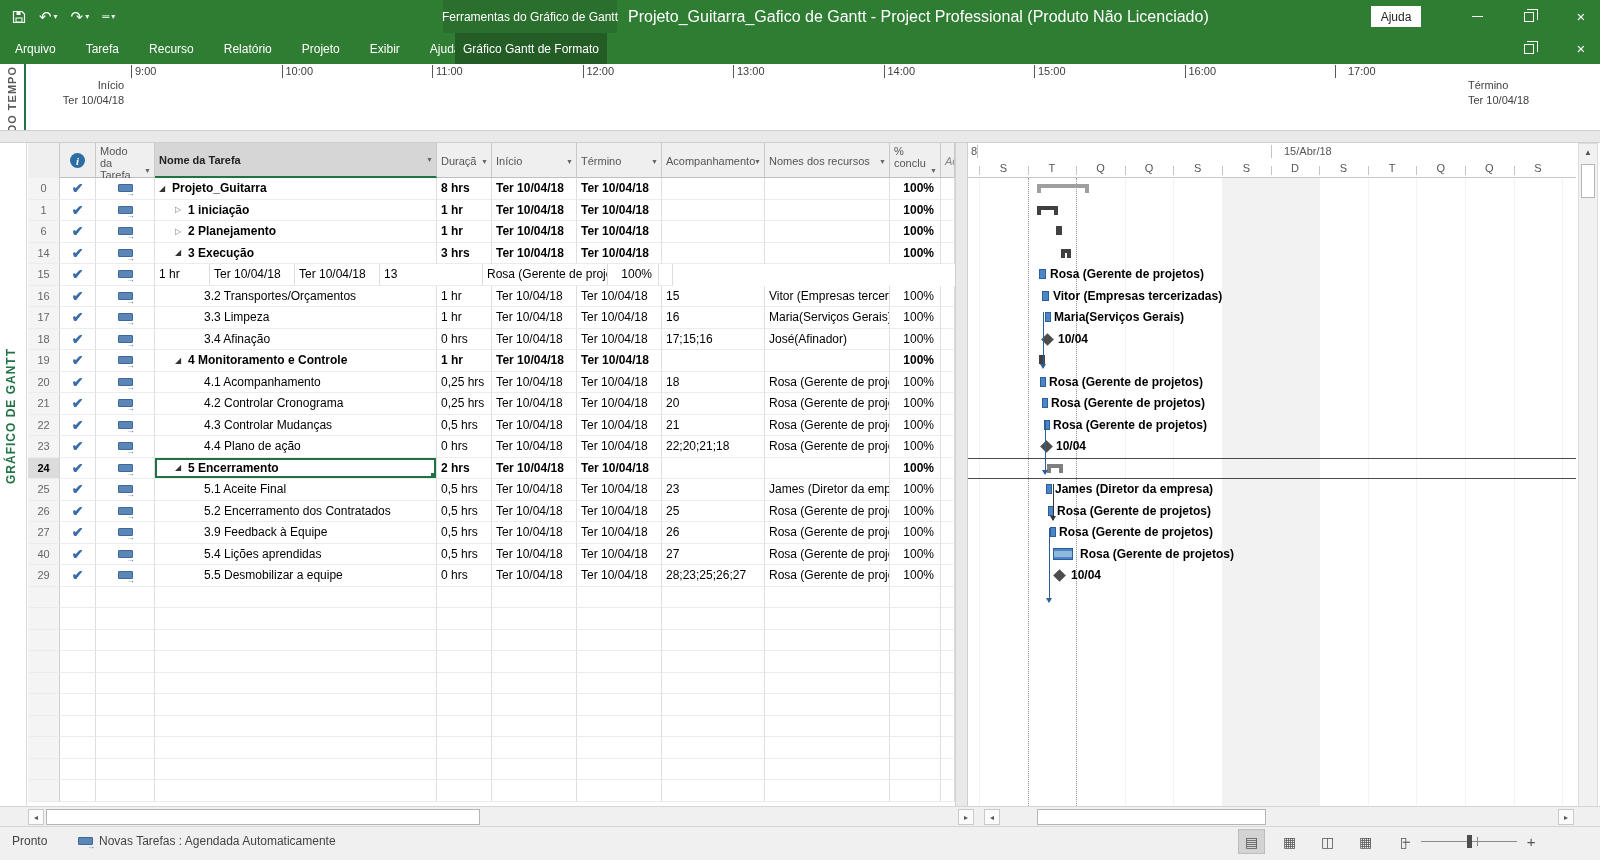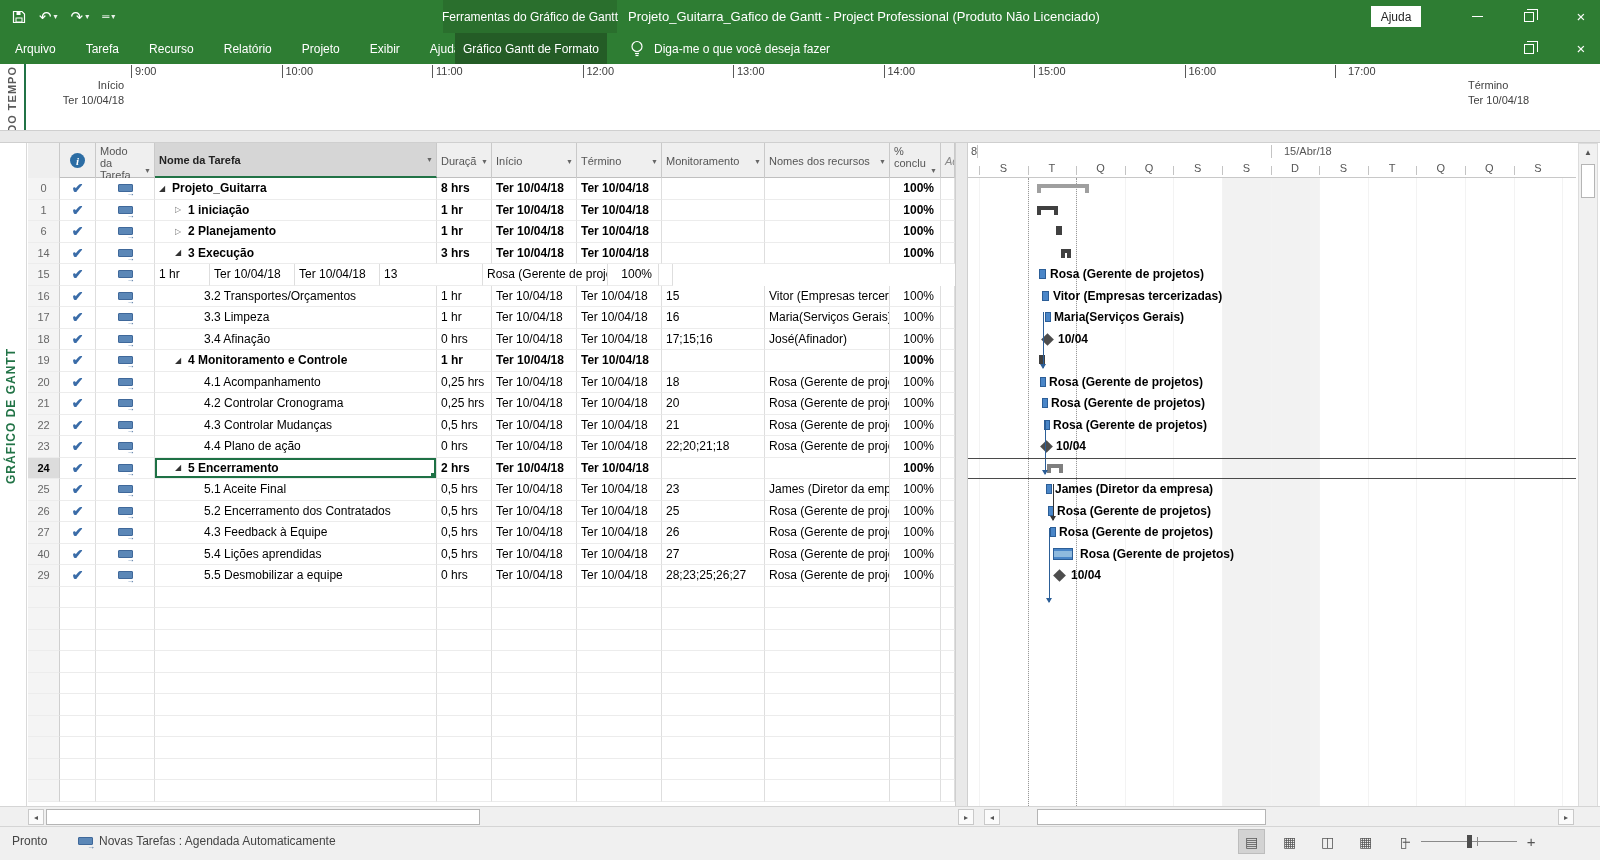--- a/index.html
+++ b/index.html
@@ -5,21 +5,21 @@
   *{box-sizing:border-box;margin:0;padding:0;}
   html,body{width:1600px;height:860px;overflow:hidden;}
   .app{position:relative;width:1600px;height:860px;background:#fff;font-family:"Liberation Sans",sans-serif;-webkit-font-smoothing:antialiased;}
 
   
   .titlebar{position:absolute;left:0;top:0;width:1600px;height:33px;background:#2e7d33;color:#fff;}
   .qat{position:absolute;left:12px;top:0;height:33px;display:flex;align-items:center;gap:13px;}
   .qat .qicon{display:flex;align-items:center;color:#fff;font-size:15px;line-height:1;cursor:default;}
   .qat .caret{font-size:8px;margin-left:2px;opacity:.9;}
   .ctxgroup{position:absolute;left:443px;top:0;width:174px;height:33px;background:#2a6f2d;display:flex;align-items:center;justify-content:center;font-size:12px;white-space:nowrap;padding:0 8px;}
-  .wtitle{position:absolute;left:628px;top:0;height:33px;display:flex;align-items:center;font-size:13px;white-space:nowrap;}
+  .wtitle{position:absolute;left:628px;top:0;height:33px;display:flex;align-items:center;font-size:16px;white-space:nowrap;}
   .signin{position:absolute;left:1371px;top:6px;width:50px;height:21px;background:#fff;color:#262626;font-size:12px;display:flex;align-items:center;justify-content:center;}
   .wbtns{position:absolute;right:8px;top:0;height:33px;display:flex;align-items:center;gap:30px;}
   .wb{width:22px;height:20px;display:flex;align-items:center;justify-content:center;color:#fff;}
   .minline{display:inline-block;width:11px;height:1px;background:#fff;}
   .restore{position:relative;width:10px;height:10px;border:1px solid #fff;}
   .restore:before{content:"";position:absolute;left:2px;top:-4px;width:10px;height:10px;border:1px solid #fff;border-left:none;border-bottom:none;}
   .closex{font-size:15px;line-height:1;}
 
   
   .tabrow{position:absolute;left:0;top:33px;width:1600px;height:31px;background:#2e7d33;color:#fff;font-size:12px;}
@@ -179,28 +179,20 @@
     <div class="tabs" id="ribbon-tabs">
         <div class="rtab">Arquivo</div>
         <div class="rtab">Tarefa</div>
         <div class="rtab">Recurso</div>
         <div class="rtab">Relatório</div>
         <div class="rtab">Projeto</div>
         <div class="rtab">Exibir</div>
         <div class="rtab">Ajuda</div>
       </div>
     <div class="activetab">Gráfico Gantt de Formato</div>
-    <div class="tellme">
-      <svg class="bulb" viewBox="0 0 14 18">
-          <circle cx="7" cy="6.5" r="5" fill="none" stroke="#fff" stroke-width="1.2"></circle>
-          <line x1="5" y1="13.5" x2="9" y2="13.5" stroke="#fff" stroke-width="1.2"></line>
-          <line x1="5.5" y1="15.5" x2="8.5" y2="15.5" stroke="#fff" stroke-width="1.2"></line>
-        </svg>
-      <span>Diga-me o que você deseja fazer</span>
-    </div>
     <div class="tab-wbtns">
       <span class="wb">
           <span class="restore"></span>
         </span>
       <span class="wb closex">×</span>
     </div>
   </div>
 
   <div class="tl-pane">
     <div class="tl-strip">
@@ -253,21 +245,21 @@
         </div>
       <div class="hc hc-ini">
           <span>Início</span>
           <span class="arr" style="bottom:13px;">▼</span>
         </div>
       <div class="hc hc-ter">
           <span>Término</span>
           <span class="arr" style="bottom:13px;">▼</span>
         </div>
       <div class="hc hc-pred">
-          <span>Monitoramento</span>
+          <span>Acompanhamento</span>
           <span class="arr" style="bottom:13px;">▼</span>
         </div>
       <div class="hc hc-res">
           <span>Nomes dos recursos</span>
           <span class="arr" style="bottom:13px;">▼</span>
         </div>
       <div class="hc hc-pct">
           <span class="wrap">% conclu</span>
           <span class="arr">▼</span>
         </div>
@@ -586,21 +578,21 @@
         </div>
         <div class="trow" style="top: 379px;">
           <div class="tc num">27</div>
           <div class="tc info">
             <span class="check">✔</span>
           </div>
           <div class="tc modo">
             <span class="tmode"></span>
           </div>
           <div class="tc nome" style="padding-left: 49px;">
-            <span>4.3 Feedback à Equipe</span>
+            <span>3.9 Feedback à Equipe</span>
           </div>
           <div class="tc dur">0,5 hrs</div>
           <div class="tc ini">Ter 10/04/18</div>
           <div class="tc ter">Ter 10/04/18</div>
           <div class="tc pred">26</div>
           <div class="tc res">Rosa (Gerente de projetos)</div>
           <div class="tc pct">100%</div>
           <div class="tc addc"></div>
         </div>
         <div class="trow" style="top: 400.5px;">

